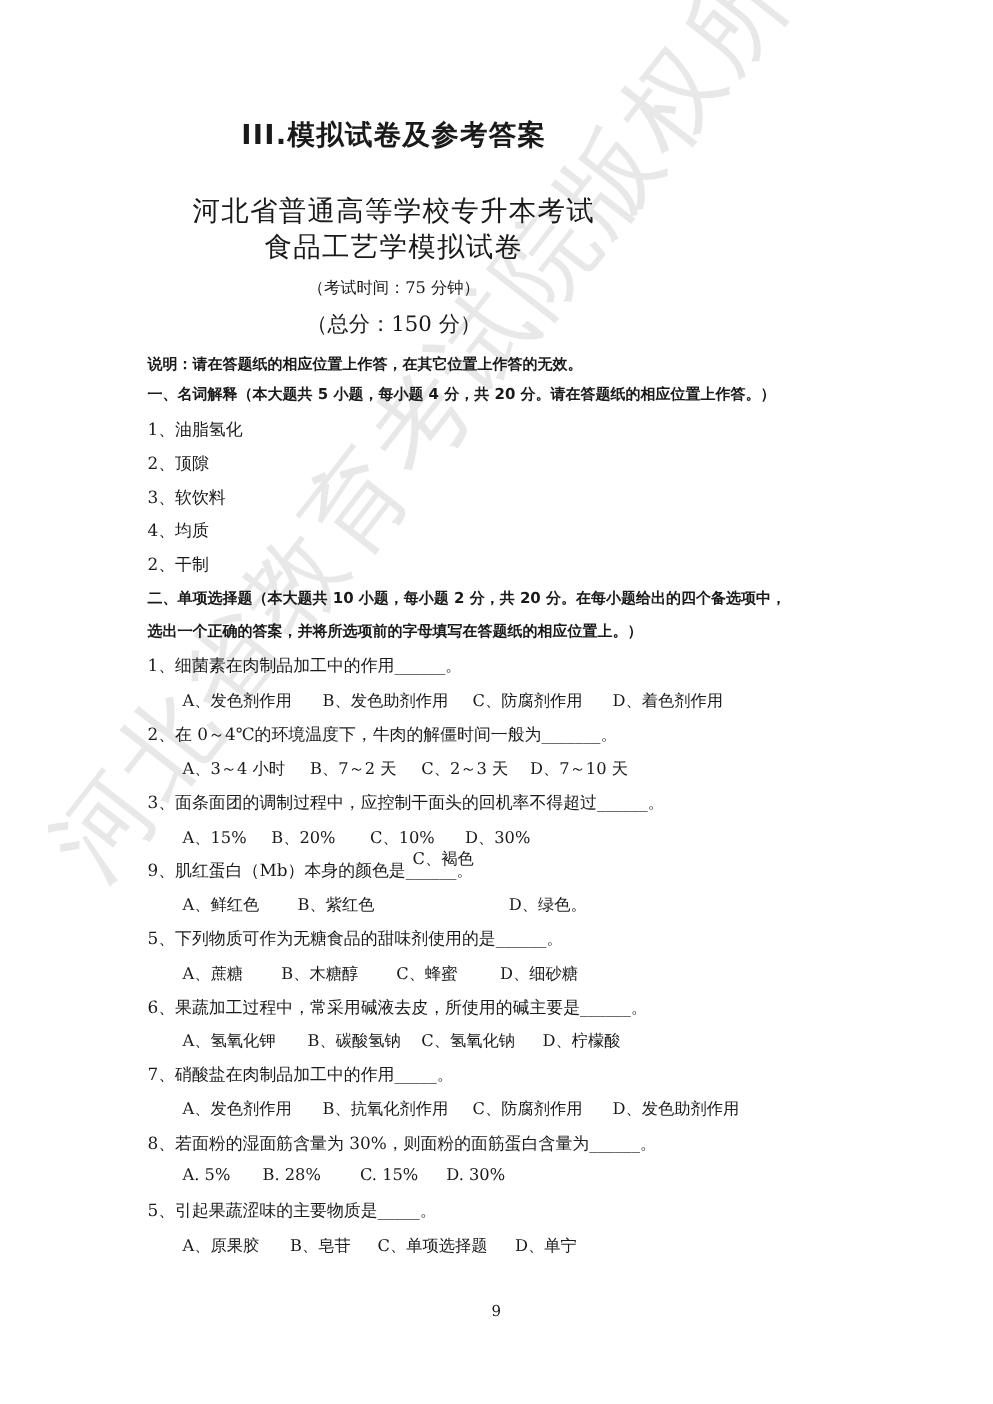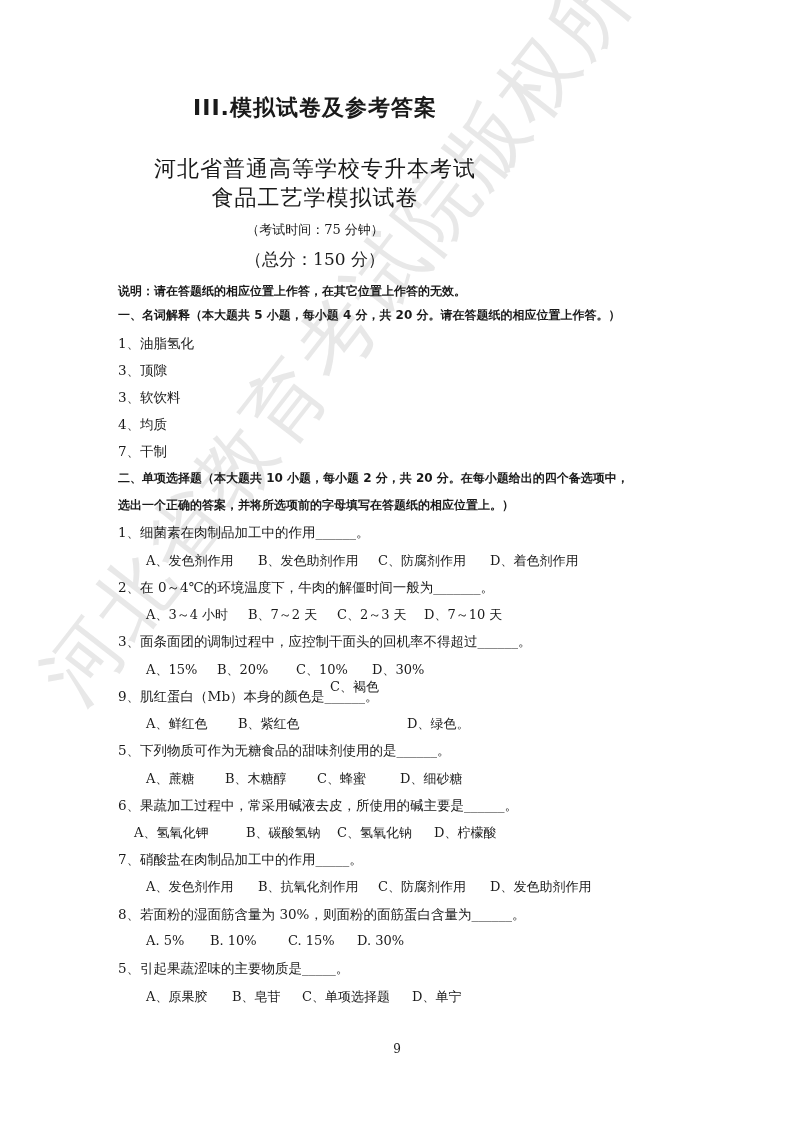--- a/index.html
+++ b/index.html
@@ -34,24 +34,24 @@
   <div class="center title1">III.模拟试卷及参考答案</div>
   <div class="center title2">河北省普通高等学校专升本考试</div>
   <div class="center title3">食品工艺学模拟试卷</div>
   <div class="center meta1">（考试时间：75 分钟）</div>
   <div class="center meta2">（总分：150 分）</div>
 
   <div class="line bold" style="top:283px">说明：请在答题纸的相应位置上作答，在其它位置上作答的无效。</div>
   <div class="line bold" style="top:307px">一、名词解释（本大题共 5 小题，每小题 4 分，共 20 分。请在答题纸的相应位置上作答。）</div>
 
   <div class="line" style="top:335px">1、油脂氢化</div>
-  <div class="line" style="top:362px">3、顶隙</div>
+  <div class="line" style="top:362px">2、顶隙</div>
   <div class="line" style="top:389px">3、软饮料</div>
   <div class="line" style="top:416px">4、均质</div>
-  <div class="line" style="top:443px">7、干制</div>
+  <div class="line" style="top:443px">2、干制</div>
 
   <div class="line bold" style="top:470px">二、单项选择题（本大题共 10 小题，每小题 2 分，共 20 分。在每小题给出的四个备选项中，</div>
   <div class="line bold" style="top:497px">选出一个正确的答案，并将所选项前的字母填写在答题纸的相应位置上。）</div>
 
   <div class="line" style="top:524px">1、细菌素在肉制品加工中的作用______。</div>
   <div class="opt" style="top:552px;left:146px">A、发色剂作用</div>
   <div class="opt" style="top:552px;left:258px">B、发色助剂作用</div>
   <div class="opt" style="top:552px;left:378px">C、防腐剂作用</div>
   <div class="opt" style="top:552px;left:490px">D、着色剂作用</div>
 
@@ -73,34 +73,34 @@
   <div class="opt" style="top:678px;left:330px">C、褐色</div>
   <div class="opt" style="top:715px;left:407px">D、绿色。</div>
 
   <div class="line" style="top:742px">5、下列物质可作为无糖食品的甜味剂使用的是______。</div>
   <div class="opt" style="top:770px;left:146px">A、蔗糖</div>
   <div class="opt" style="top:770px;left:225px">B、木糖醇</div>
   <div class="opt" style="top:770px;left:317px">C、蜂蜜</div>
   <div class="opt" style="top:770px;left:400px">D、细砂糖</div>
 
   <div class="line" style="top:797px">6、果蔬加工过程中，常采用碱液去皮，所使用的碱主要是______。</div>
-  <div class="opt" style="top:824px;left:134px">A、氢氧化钾</div>
+  <div class="opt" style="top:824px;left:146px">A、氢氧化钾</div>
   <div class="opt" style="top:824px;left:246px">B、碳酸氢钠</div>
   <div class="opt" style="top:824px;left:337px">C、氢氧化钠</div>
   <div class="opt" style="top:824px;left:434px">D、柠檬酸</div>
 
   <div class="line" style="top:851px">7、硝酸盐在肉制品加工中的作用_____。</div>
   <div class="opt" style="top:878px;left:146px">A、发色剂作用</div>
   <div class="opt" style="top:878px;left:258px">B、抗氧化剂作用</div>
   <div class="opt" style="top:878px;left:378px">C、防腐剂作用</div>
   <div class="opt" style="top:878px;left:490px">D、发色助剂作用</div>
 
   <div class="line" style="top:906px">8、若面粉的湿面筋含量为 30%，则面粉的面筋蛋白含量为______。</div>
   <div class="opt" style="top:933px;left:146px">A. 5%</div>
-  <div class="opt" style="top:933px;left:210px">B. 10%</div>
+  <div class="opt" style="top:933px;left:210px">B. 28%</div>
   <div class="opt" style="top:933px;left:288px">C. 15%</div>
   <div class="opt" style="top:933px;left:357px">D. 30%</div>
 
   <div class="line" style="top:960px">5、引起果蔬涩味的主要物质是_____。</div>
   <div class="opt" style="top:988px;left:146px">A、原果胶</div>
   <div class="opt" style="top:988px;left:232px">B、皂苷</div>
   <div class="opt" style="top:988px;left:302px">C、单项选择题</div>
   <div class="opt" style="top:988px;left:412px">D、单宁</div>
 
   <div class="pagenum">9</div>

